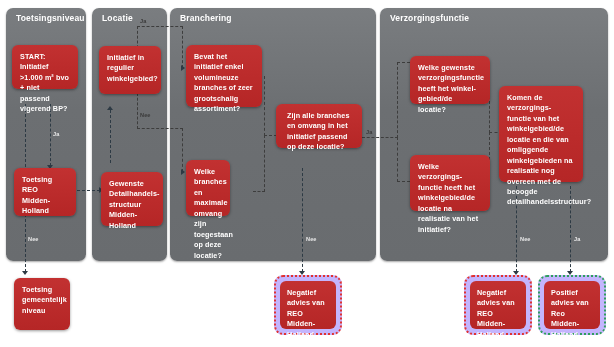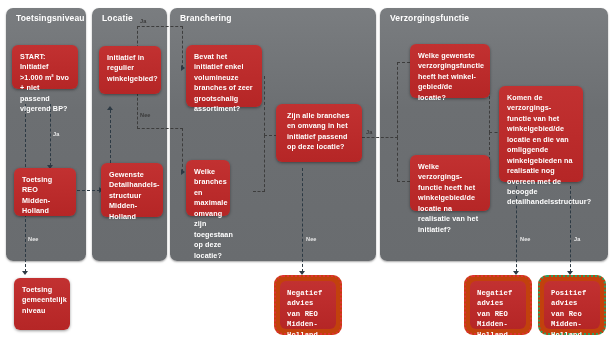--- a/index.html
+++ b/index.html
@@ -43,23 +43,22 @@
     box-sizing:border-box;
     box-shadow:0 1px 3px rgba(0,0,0,.4);
     letter-spacing:.1px;
   }
 
   
   .result{
     position:absolute;
     box-sizing:border-box;
     border-radius:9px;
-    background:#c2410c;
+    background:#c4b5fd;
     padding:4px;
-    font-family:Liberation Mono, monospace;
   }
   .result.neg{border:2.5px dotted #e03232;}
   .result.pos{border:2.5px dotted #2f9e5e;}
   .result .inner{
     position:absolute;
     top:4px;left:4px;right:4px;bottom:4px;
     background:linear-gradient(180deg,#c23131 0%, #b52626 100%);
     border-radius:6px;
     color:#fff;
     font-size:7.2px;
@@ -173,29 +172,29 @@
   <div class="ln v" style="left:570px;top:186px;height:86px;"></div>
   <div class="arw down" style="left:566.8px;top:271px;"></div>
   <div class="edge-label" style="left:574px;top:236px;">Ja</div>
 
   <div class="box" style="left:12px;top:45px;width:66px;height:44px;">START: Initiatief &gt;1.000 m² bvo + niet passend vigerend BP?</div>
 
   <div class="box" style="left:14px;top:168px;width:62px;height:48px;">Toetsing REO Midden-Holland</div>
 
   <div class="box" style="left:99px;top:46px;width:62px;height:48px;">Initiatief in regulier winkelgebied?</div>
 
-  <div class="box" style="left:101px;top:163px;width:62px;height:54px;">Gewenste Detailhandels-structuur Midden-Holland</div>
+  <div class="box" style="left:101px;top:172px;width:62px;height:54px;">Gewenste Detailhandels-structuur Midden-Holland</div>
 
   <div class="box" style="left:186px;top:45px;width:76px;height:62px;padding-left:8px;">Bevat het initiatief enkel volumineuze branches of zeer grootschalig assortiment?</div>
 
   <div class="box" style="left:186px;top:160px;width:44px;height:56px;">Welke branches en maximale omvang zijn toegestaan op deze locatie?</div>
 
-  <div class="box" style="left:276px;top:104px;width:86px;height:58px;padding-left:11px;">Zijn alle branches en omvang in het initiatief passend op deze locatie?</div>
-
-  <div class="box" style="left:410px;top:44px;width:80px;height:54px;">Welke gewenste verzorgingsfunctie heeft het winkel-gebied/de locatie?</div>
+  <div class="box" style="left:276px;top:104px;width:86px;height:44px;padding-left:11px;">Zijn alle branches en omvang in het initiatief passend op deze locatie?</div>
+
+  <div class="box" style="left:410px;top:56px;width:80px;height:48px;">Welke gewenste verzorgingsfunctie heeft het winkel-gebied/de locatie?</div>
 
   <div class="box" style="left:410px;top:155px;width:80px;height:56px;">Welke verzorgings-functie heeft het winkelgebied/de locatie na realisatie van het initiatief?</div>
 
   <div class="box" style="left:499px;top:86px;width:84px;height:96px;">Komen de verzorgings-functie van het winkelgebied/de locatie en die van omliggende winkelgebieden na realisatie nog overeen met de beoogde detailhandelsstructuur?</div>
 
   <div class="box" style="left:14px;top:278px;width:56px;height:52px;">Toetsing gemeentelijk niveau</div>
 
   <div class="result neg" style="left:274px;top:275px;width:68px;height:60px;">
     <div class="inner">Negatief advies van REO Midden-Holland</div>
   </div>

